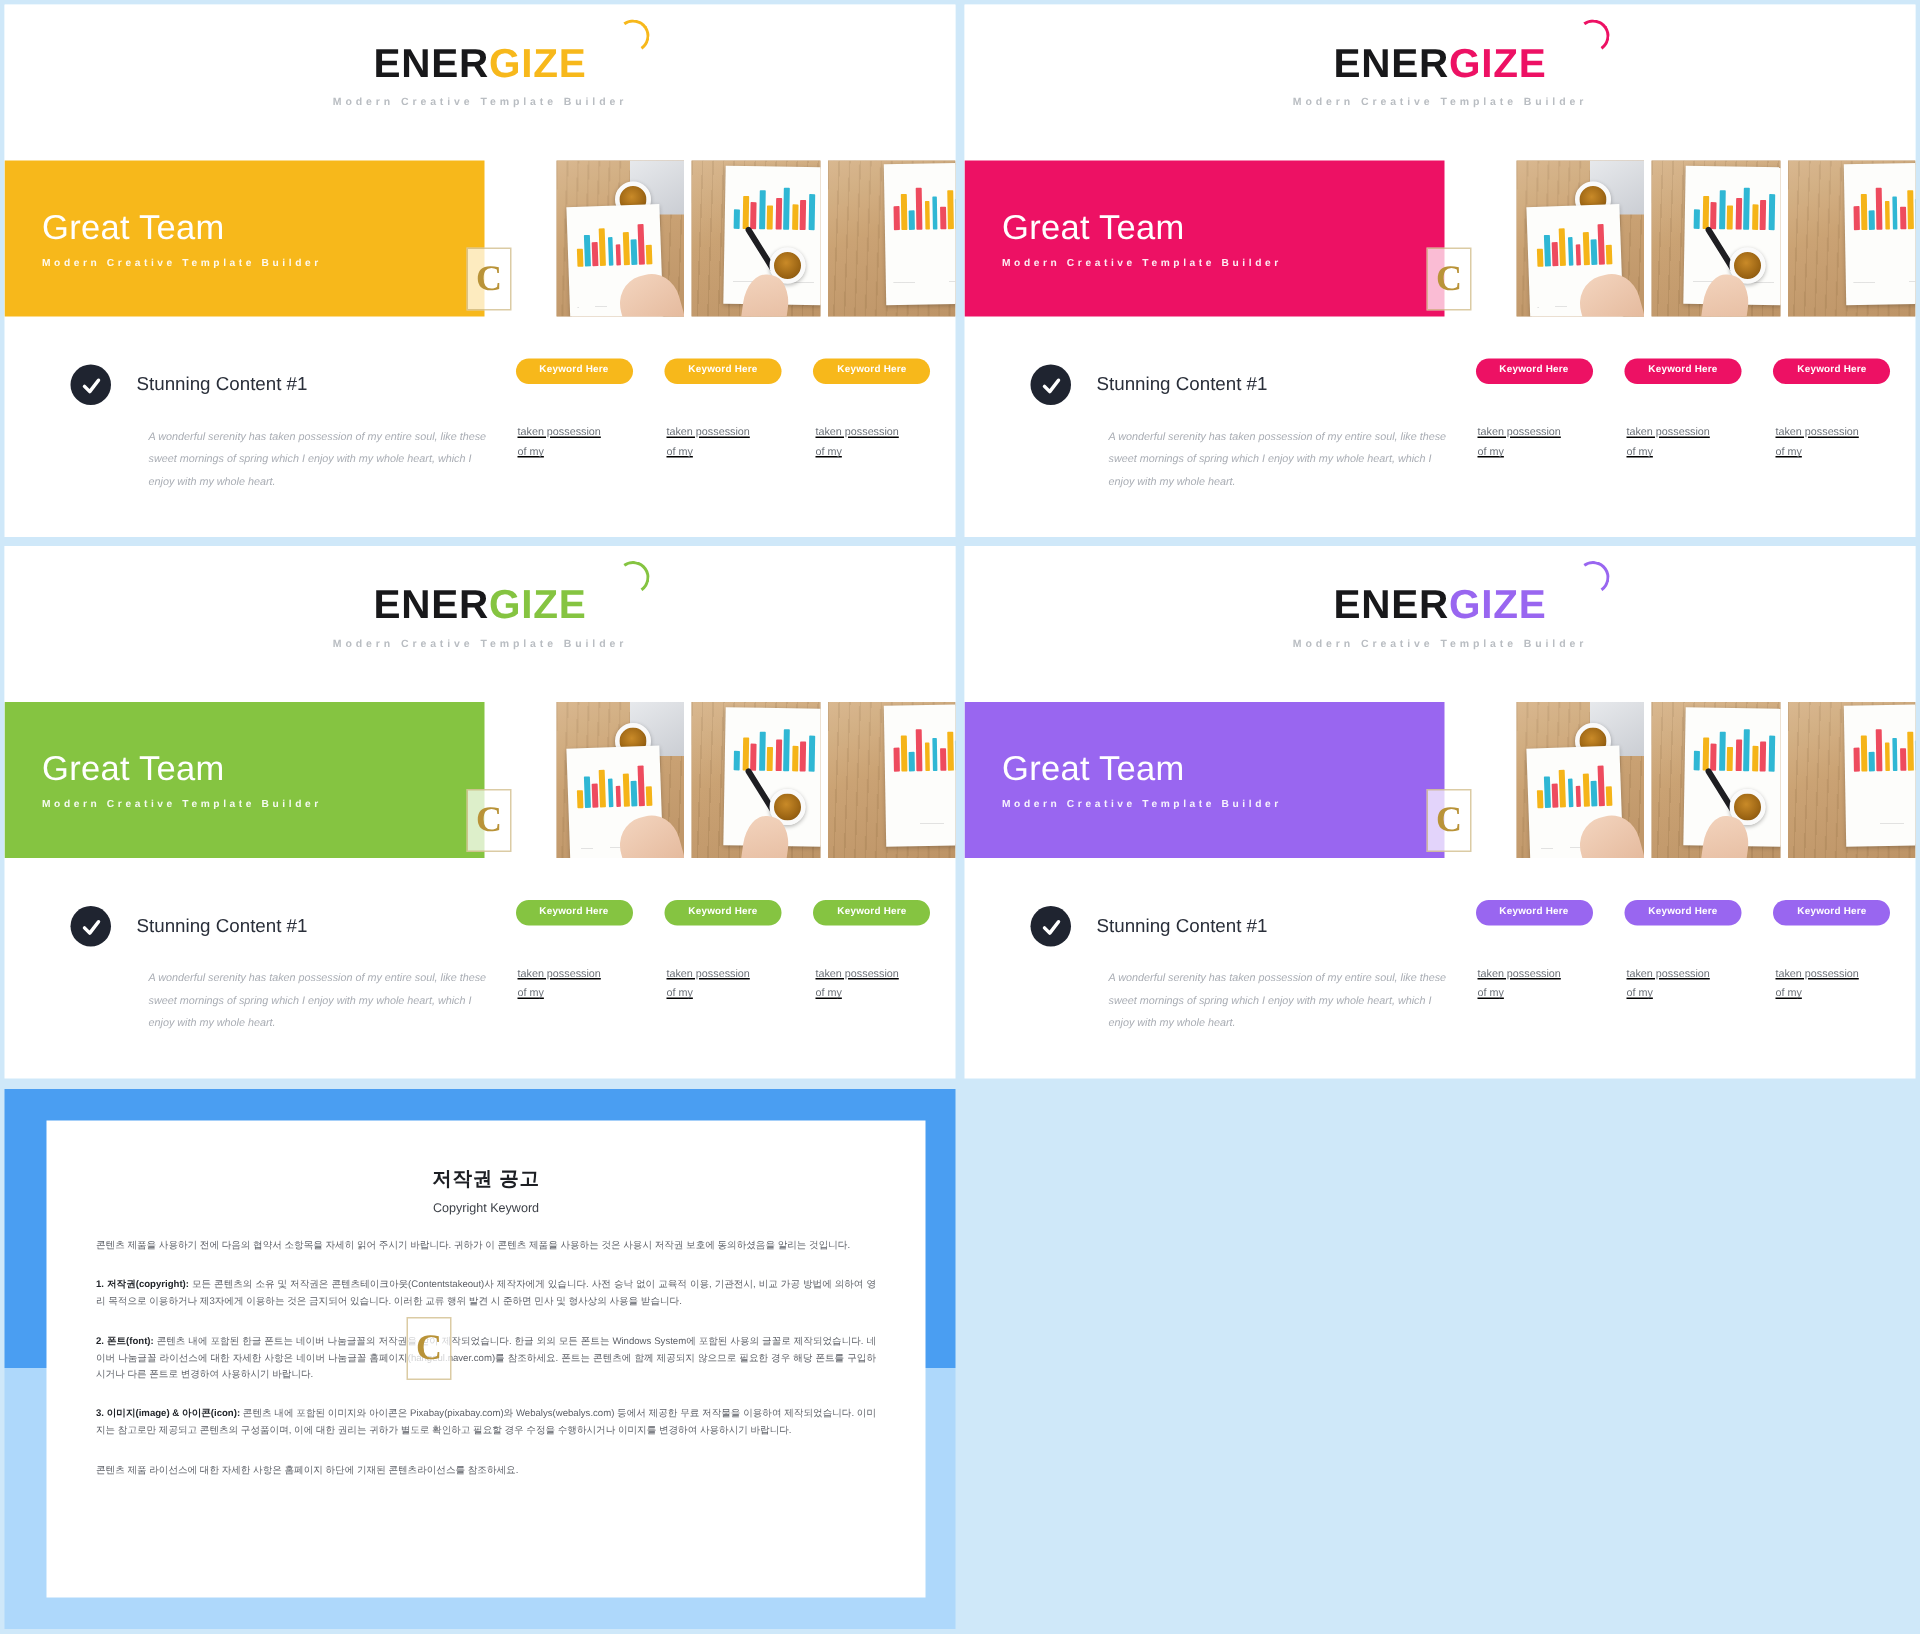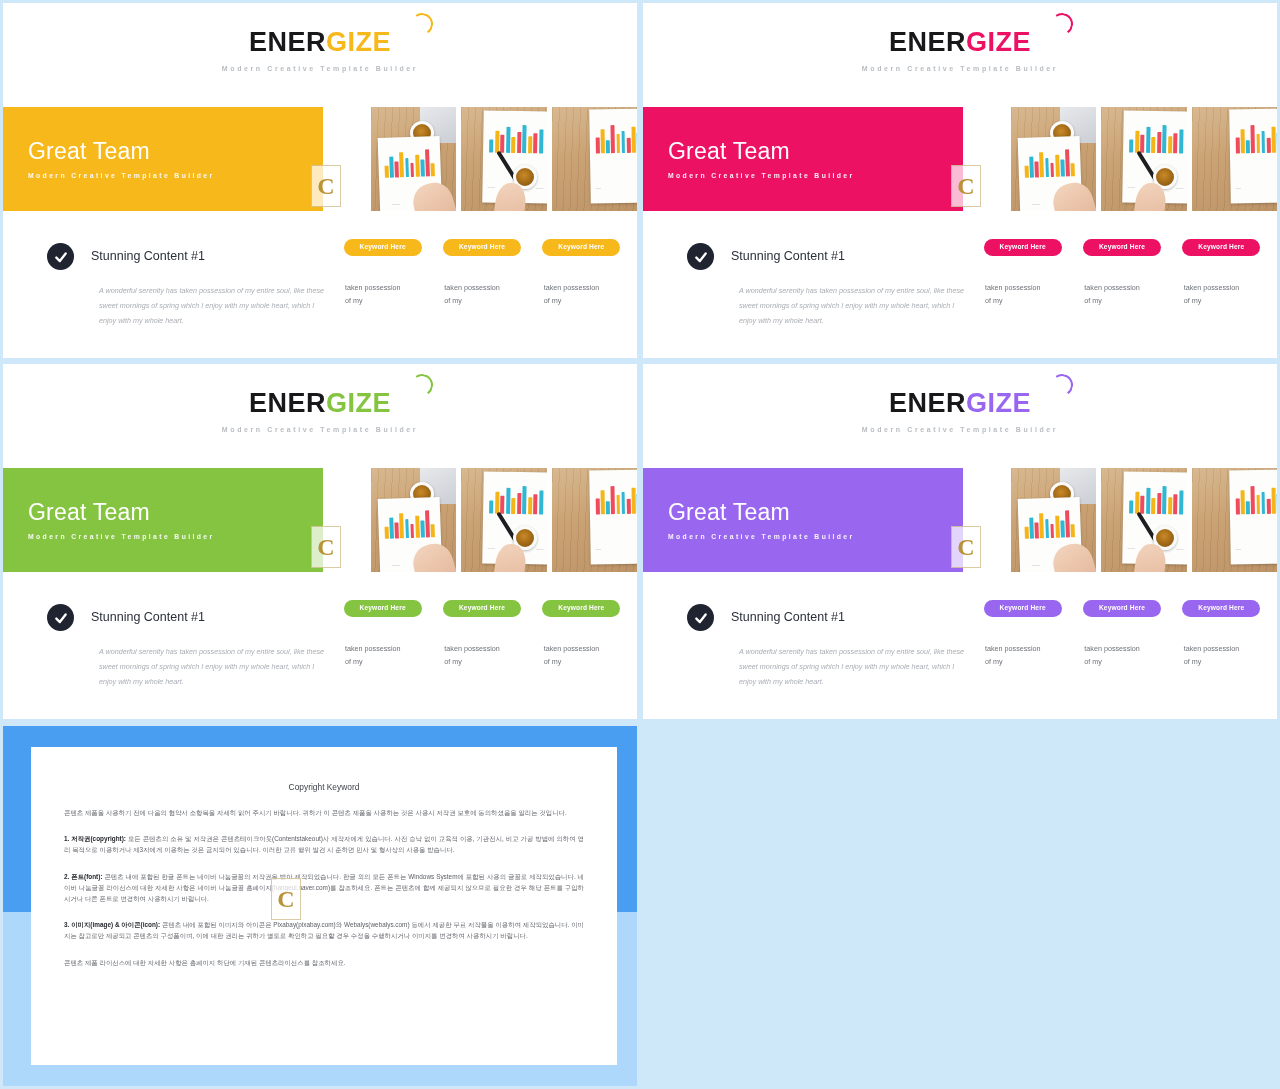--- a/index.html
+++ b/index.html
@@ -197,21 +197,21 @@
   .content-body {
     margin-left: 52px;
     margin-top: 14px;
     font-size: 7.2px;
     line-height: 2.05;
     color: #a9adb4;
     max-width: 230px;
     font-style: italic;
   }
   .cols { flex: 1; display: flex; padding-right: 6px; }
-  .col { flex: 1; text-align: center; }
+  .col { flex: 1; text-align: center; text-decoration: underline; }
   .pill {
     display: inline-block;
     min-width: 78px;
     padding: 5px 11px;
     border-radius: 11px;
     color: #ffffff;
     font-size: 6.6px;
     font-weight: bold;
     letter-spacing: .15px;
     line-height: 1;
@@ -748,20 +748,21 @@
           </div>
         </div>
       </div>
     </div>
   </div>
 
   <div class="slide-e">
     <div class="cr-blueband"></div>
     <div class="cr-lightband"></div>
     <div class="cr-sheet">
+      <div class="cr-title">저작권 공고</div>
       <div class="cr-subtitle">Copyright Keyword</div>
       <div class="cr-p">콘텐츠 제품을 사용하기 전에 다음의 협약서 소항목을 자세히 읽어 주시기 바랍니다. 귀하가 이 콘텐츠 제품을 사용하는 것은 사용시 저작권 보호에 동의하셨음을 알리는 것입니다.</div>
       <div class="cr-p"><b>1. 저작권(copyright):</b><span> 모든 콘텐츠의 소유 및 저작권은 콘텐츠테이크아웃(Contentstakeout)사 제작자에게 있습니다. 사전 승낙 없이 교육적 이용, 기관전시, 비교 가공 방법에 의하여 영리 목적으로 이용하거나 제3자에게 이용하는 것은 금지되어 있습니다. 이러한 교류 행위 발견 시 준하면 민사 및 형사상의 사용을 받습니다.</span></div>
       <div class="cr-p"><b>2. 폰트(font):</b><span> 콘텐츠 내에 포함된 한글 폰트는 네이버 나눔글꼴의 저작권을 받아 제작되었습니다. 한글 외의 모든 폰트는 Windows System에 포함된 사용의 글꼴로 제작되었습니다. 네이버 나눔글꼴 라이선스에 대한 자세한 사항은 네이버 나눔글꼴 홈페이지(hangeul.naver.com)를 참조하세요. 폰트는 콘텐츠에 함께 제공되지 않으므로 필요한 경우 해당 폰트를 구입하시거나 다른 폰트로 변경하여 사용하시기 바랍니다.</span></div>
       <div class="cr-p"><b>3. 이미지(image) &amp; 아이콘(icon):</b><span> 콘텐츠 내에 포함된 이미지와 아이콘은 Pixabay(pixabay.com)와 Webalys(webalys.com) 등에서 제공한 무료 저작물을 이용하여 제작되었습니다. 이미지는 참고로만 제공되고 콘텐츠의 구성품이며, 이에 대한 권리는 귀하가 별도로 확인하고 필요할 경우 수정을 수행하시거나 이미지를 변경하여 사용하시기 바랍니다.</span></div>
       <div class="cr-p">콘텐츠 제품 라이선스에 대한 자세한 사항은 홈페이지 하단에 기재된 콘텐츠라이선스를 참조하세요.</div>
     </div>
     <div class="watermark cr-wm">C</div>
   </div>
 

